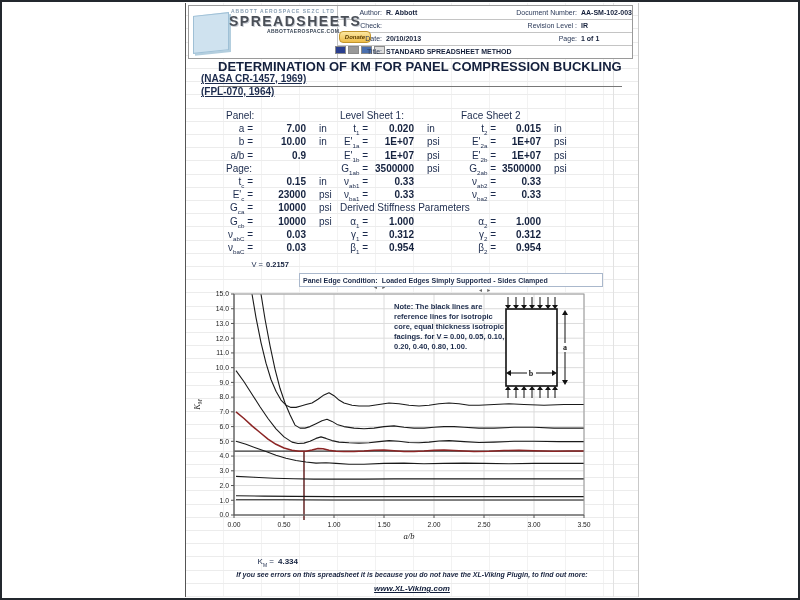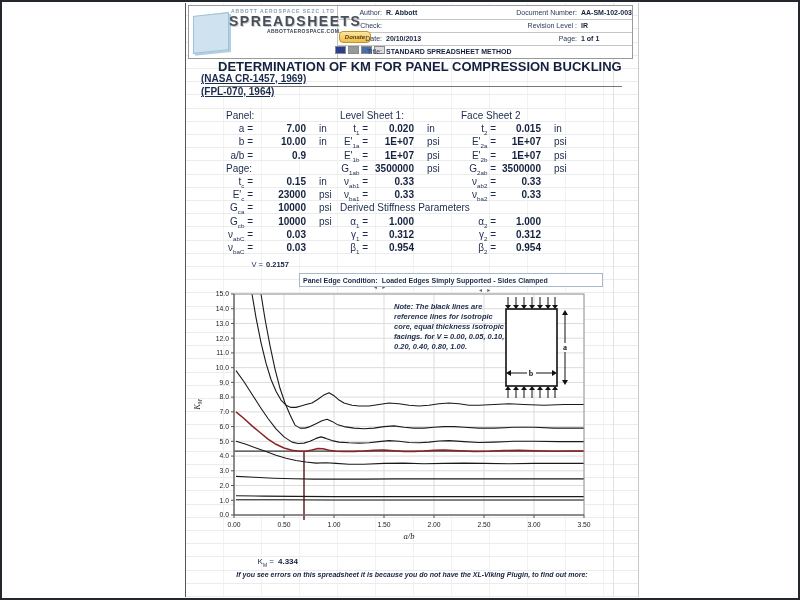--- a/index.html
+++ b/index.html
@@ -56,21 +56,21 @@
   .vrow .plbl{width:47px;} .vrow .pval{margin-left:3px;}
 
   .edgerow{position:absolute;left:113px;top:270px;width:296px;height:12px;border:1px solid #aab8cc;background:#fff;
            display:flex;align-items:center;font-size:7px;font-weight:700;padding:0 3px;white-space:nowrap;}
   .edgerow .ev{margin-left:4px;}
   .spin{position:absolute;font-size:5px;color:#666;letter-spacing:1px;line-height:6px;}
   .spin1{left:187px;top:281px;} .spin2{left:292px;top:284px;}
 
   
   .chart{position:absolute;left:0;top:285px;width:452px;height:258px;}
-  .note{position:absolute;left:208px;top:14px;width:112px;font-size:7.5px;font-weight:700;font-style:italic;color:#1b2a4a;line-height:1.32;}
+  .note{position:absolute;left:208px;top:14px;width:112px;font-size:7.5px;font-weight:700;color:#1b2a4a;line-height:1.32;}
   .inset{position:absolute;left:316px;top:6px;}
 
   .resultrow{position:absolute;left:0px;top:552px;font-size:8px;display:flex;line-height:13px;}
   .resultrow .plbl{width:88px;text-align:right;}
   .resultrow .pval{margin-left:4px;font-weight:700;}
 
   .footer1{position:absolute;left:0;top:568px;width:452px;text-align:center;font-size:7px;font-weight:700;font-style:italic;color:#18233f;}
   .footer2{position:absolute;left:0;top:581px;width:452px;text-align:center;font-size:8px;font-weight:700;font-style:italic;color:#101d3a;text-decoration:underline;}
 </style>
 </head>
@@ -513,14 +513,15 @@
         <text x="29" y="82" font-size="8" font-weight="bold" text-anchor="middle" fill="#111" font-family="Liberation Serif, serif">b</text>
       </svg>
     </div>
 
     <div class="resultrow">
       <span class="plbl"><span>K</span><sub>M</sub><span> =</span></span>
       <span class="pval">4.334</span>
     </div>
 
     <div class="footer1">If you see errors on this spreadsheet it is because you do not have the XL-Viking Plugin, to find out more:</div>
+    <a class="footer2">www.XL-Viking.com</a>
   </div>
 </div>
 
 </body></html>

